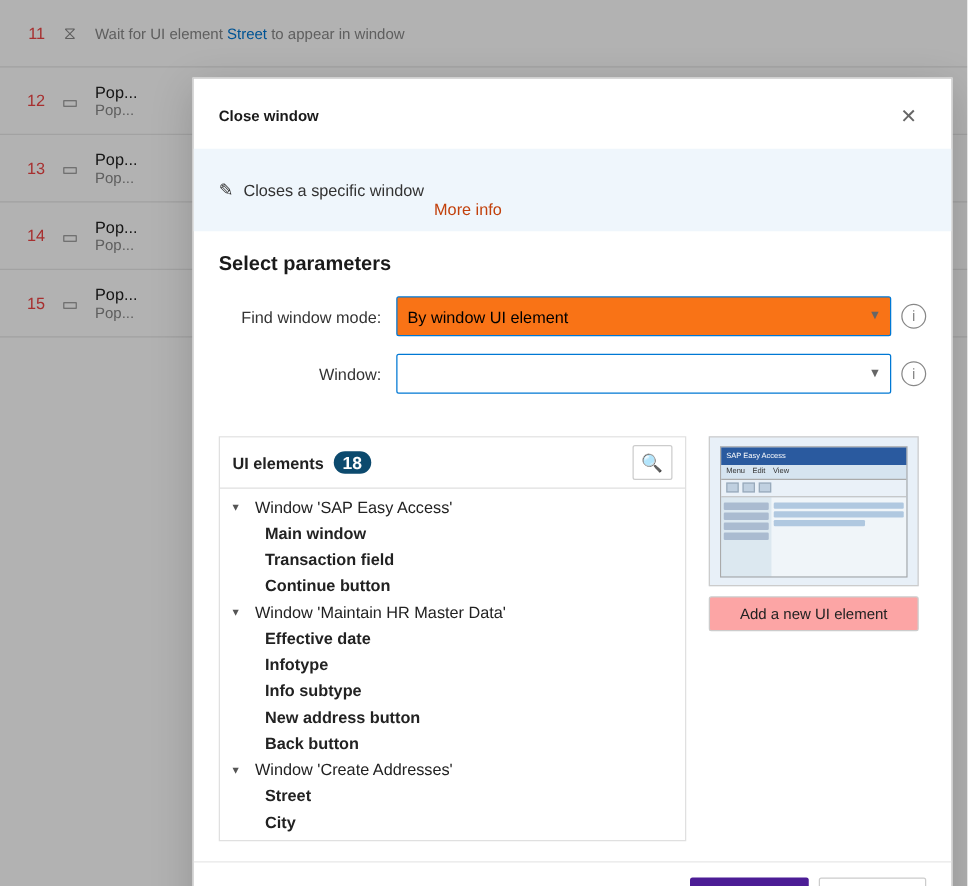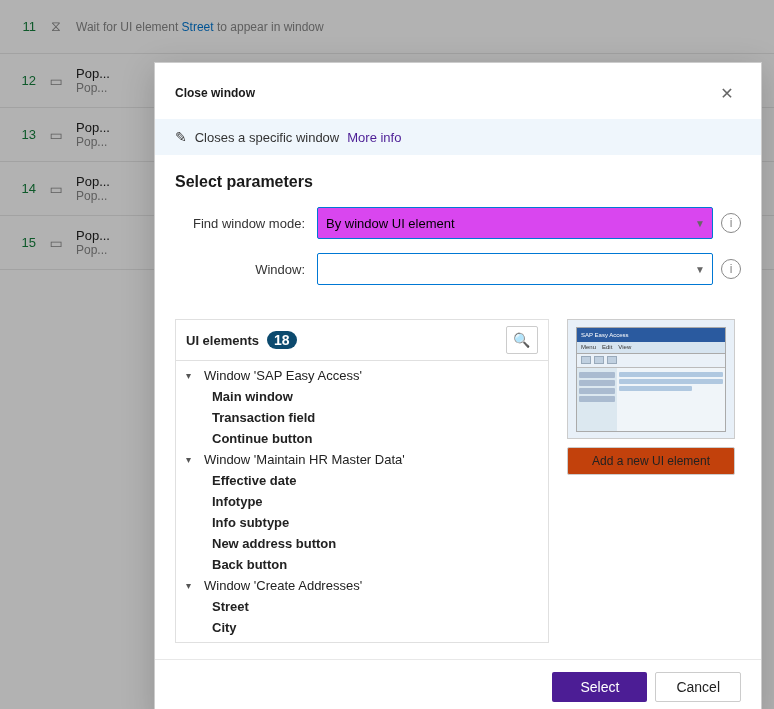--- a/index.html
+++ b/index.html
@@ -23,21 +23,21 @@
     }
     .task-row {
       display: flex;
       align-items: center;
       padding: 8px 12px;
       border-bottom: 1px solid #e8e8e8;
       height: 54px;
       gap: 10px;
     }
     .task-row .row-num {
-      color: #15803d;
+      color: #ef4444;
       font-size: 13px;
       width: 24px;
       text-align: right;
       flex-shrink: 0;
     }
     .task-row .task-icon {
       width: 20px;
       height: 20px;
       flex-shrink: 0;
       display: flex;
@@ -118,23 +118,24 @@
       align-items: center;
       gap: 8px;
       font-size: 13px;
       color: #333;
     }
     .info-banner .pencil-icon {
       font-size: 14px;
       color: #333;
     }
     .info-banner .more-info {
-      color: #4c1d95;
+      color: #c2410c;
       text-decoration: none;
       cursor: pointer;
+      margin-top: 31px;
     }
 
     .dialog-body {
       padding: 18px 20px 0 20px;
     }
 
     .section-title {
       font-size: 16px;
       font-weight: 600;
       color: #1a1a1a;
@@ -165,21 +166,21 @@
       flex: 1;
       position: relative;
     }
     .select-wrapper select {
       width: 100%;
       height: 32px;
       border: 1px solid #0078d4;
       border-radius: 2px;
       padding: 0 28px 0 8px;
       font-size: 13px;
-      background: #d946ef;
+      background: #f97316;
       appearance: none;
       -webkit-appearance: none;
       cursor: pointer;
     }
     .select-chevron {
       position: absolute;
       right: 8px;
       top: 50%;
       transform: translateY(-50%);
       pointer-events: none;
@@ -392,21 +393,21 @@
     .sap-preview .sap-main-row {
       height: 5px;
       background: #b0c8e0;
       margin: 2px 0;
       border-radius: 1px;
     }
 
     .add-element-btn {
       width: 168px;
       padding: 6px 8px;
-      background: #c2410c;
+      background: #fca5a5;
       border: 1px solid #ccc;
       border-radius: 2px;
       font-size: 12px;
       color: #222;
       cursor: pointer;
       text-align: center;
     }
 
     
     .dialog-footer {

